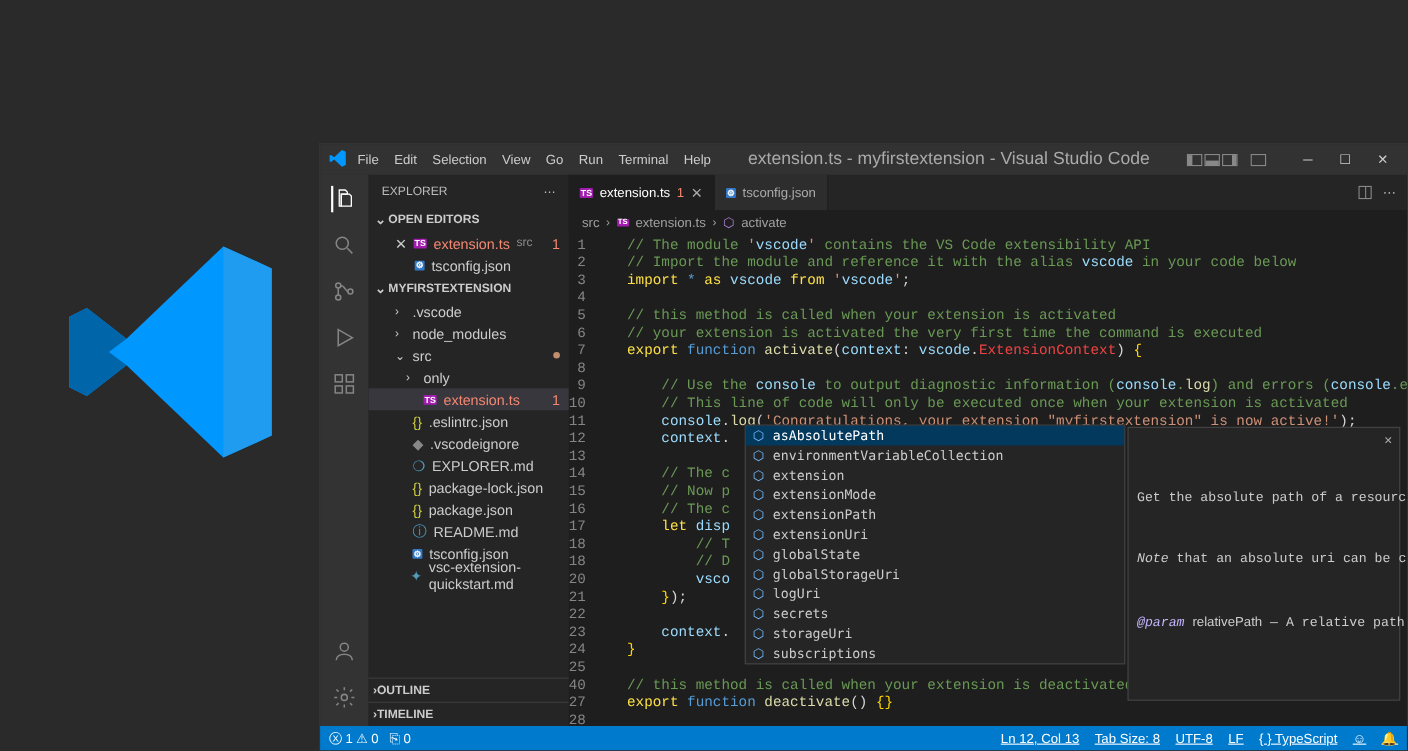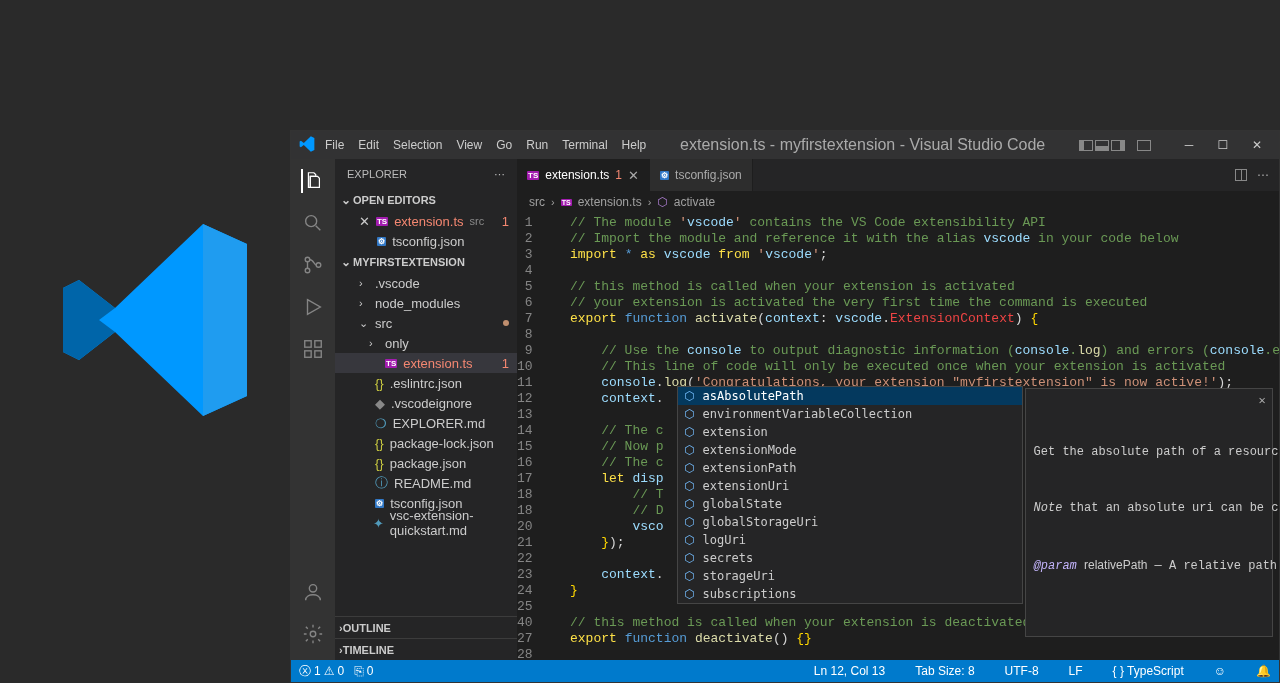--- a/index.html
+++ b/index.html
@@ -67,21 +67,21 @@
   
   .param-hint{position:absolute;left:478px;top:175px;width:248px;background:#252526;border:1px solid #454545;padding:6px 8px;color:#ccc;font-size:12px;z-index:11;line-height:1.35;}
   .param-hint .sig{font-family:Consolas,monospace;color:#9cdcfe;margin-bottom:6px;white-space:normal;word-break:break-all;}
   .param-hint .close-x{position:absolute;top:4px;right:6px;color:#aaa;font-size:12px;}
   .param-hint em{color:#c4b5fd;font-style:italic;}
   
   .outline-hdr{height:22px;border-top:1px solid #3c3c3c;display:flex;align-items:center;padding-left:4px;color:#ccc;font-size:11px;font-weight:700;}
   
   .statusbar{height:22px;background:#007acc;color:#fff;display:flex;align-items:center;font-size:12px;padding:0 8px;gap:10px;}
   .statusbar .sb-item{display:flex;align-items:center;gap:3px;}
-  .statusbar .sb-right{margin-left:auto;display:flex;gap:30px;align-items:flex-start;}
+  .statusbar .sb-right{margin-left:auto;display:flex;gap:14px;align-items:flex-start;text-decoration:underline;}
 </style>
 </head>
 <body>
 
 <div class="logo-wrap">
 <svg width="200" height="200" viewBox="0 0 100 100">
 <path d="M96 12 L74 2 L30 44 L12 30 L4 34 L4 66 L12 70 L30 56 L74 98 L96 88 Z M74 30 L50 50 L74 70 Z" fill="#0098ff"></path>
 <path d="M74 2 L96 12 L96 88 L74 98 Z" fill="#1f9cf0"></path>
 <path d="M30 44 L12 30 L4 34 L4 66 L12 70 L30 56 L22 50 Z" fill="#0065a9"></path>
 </svg>

